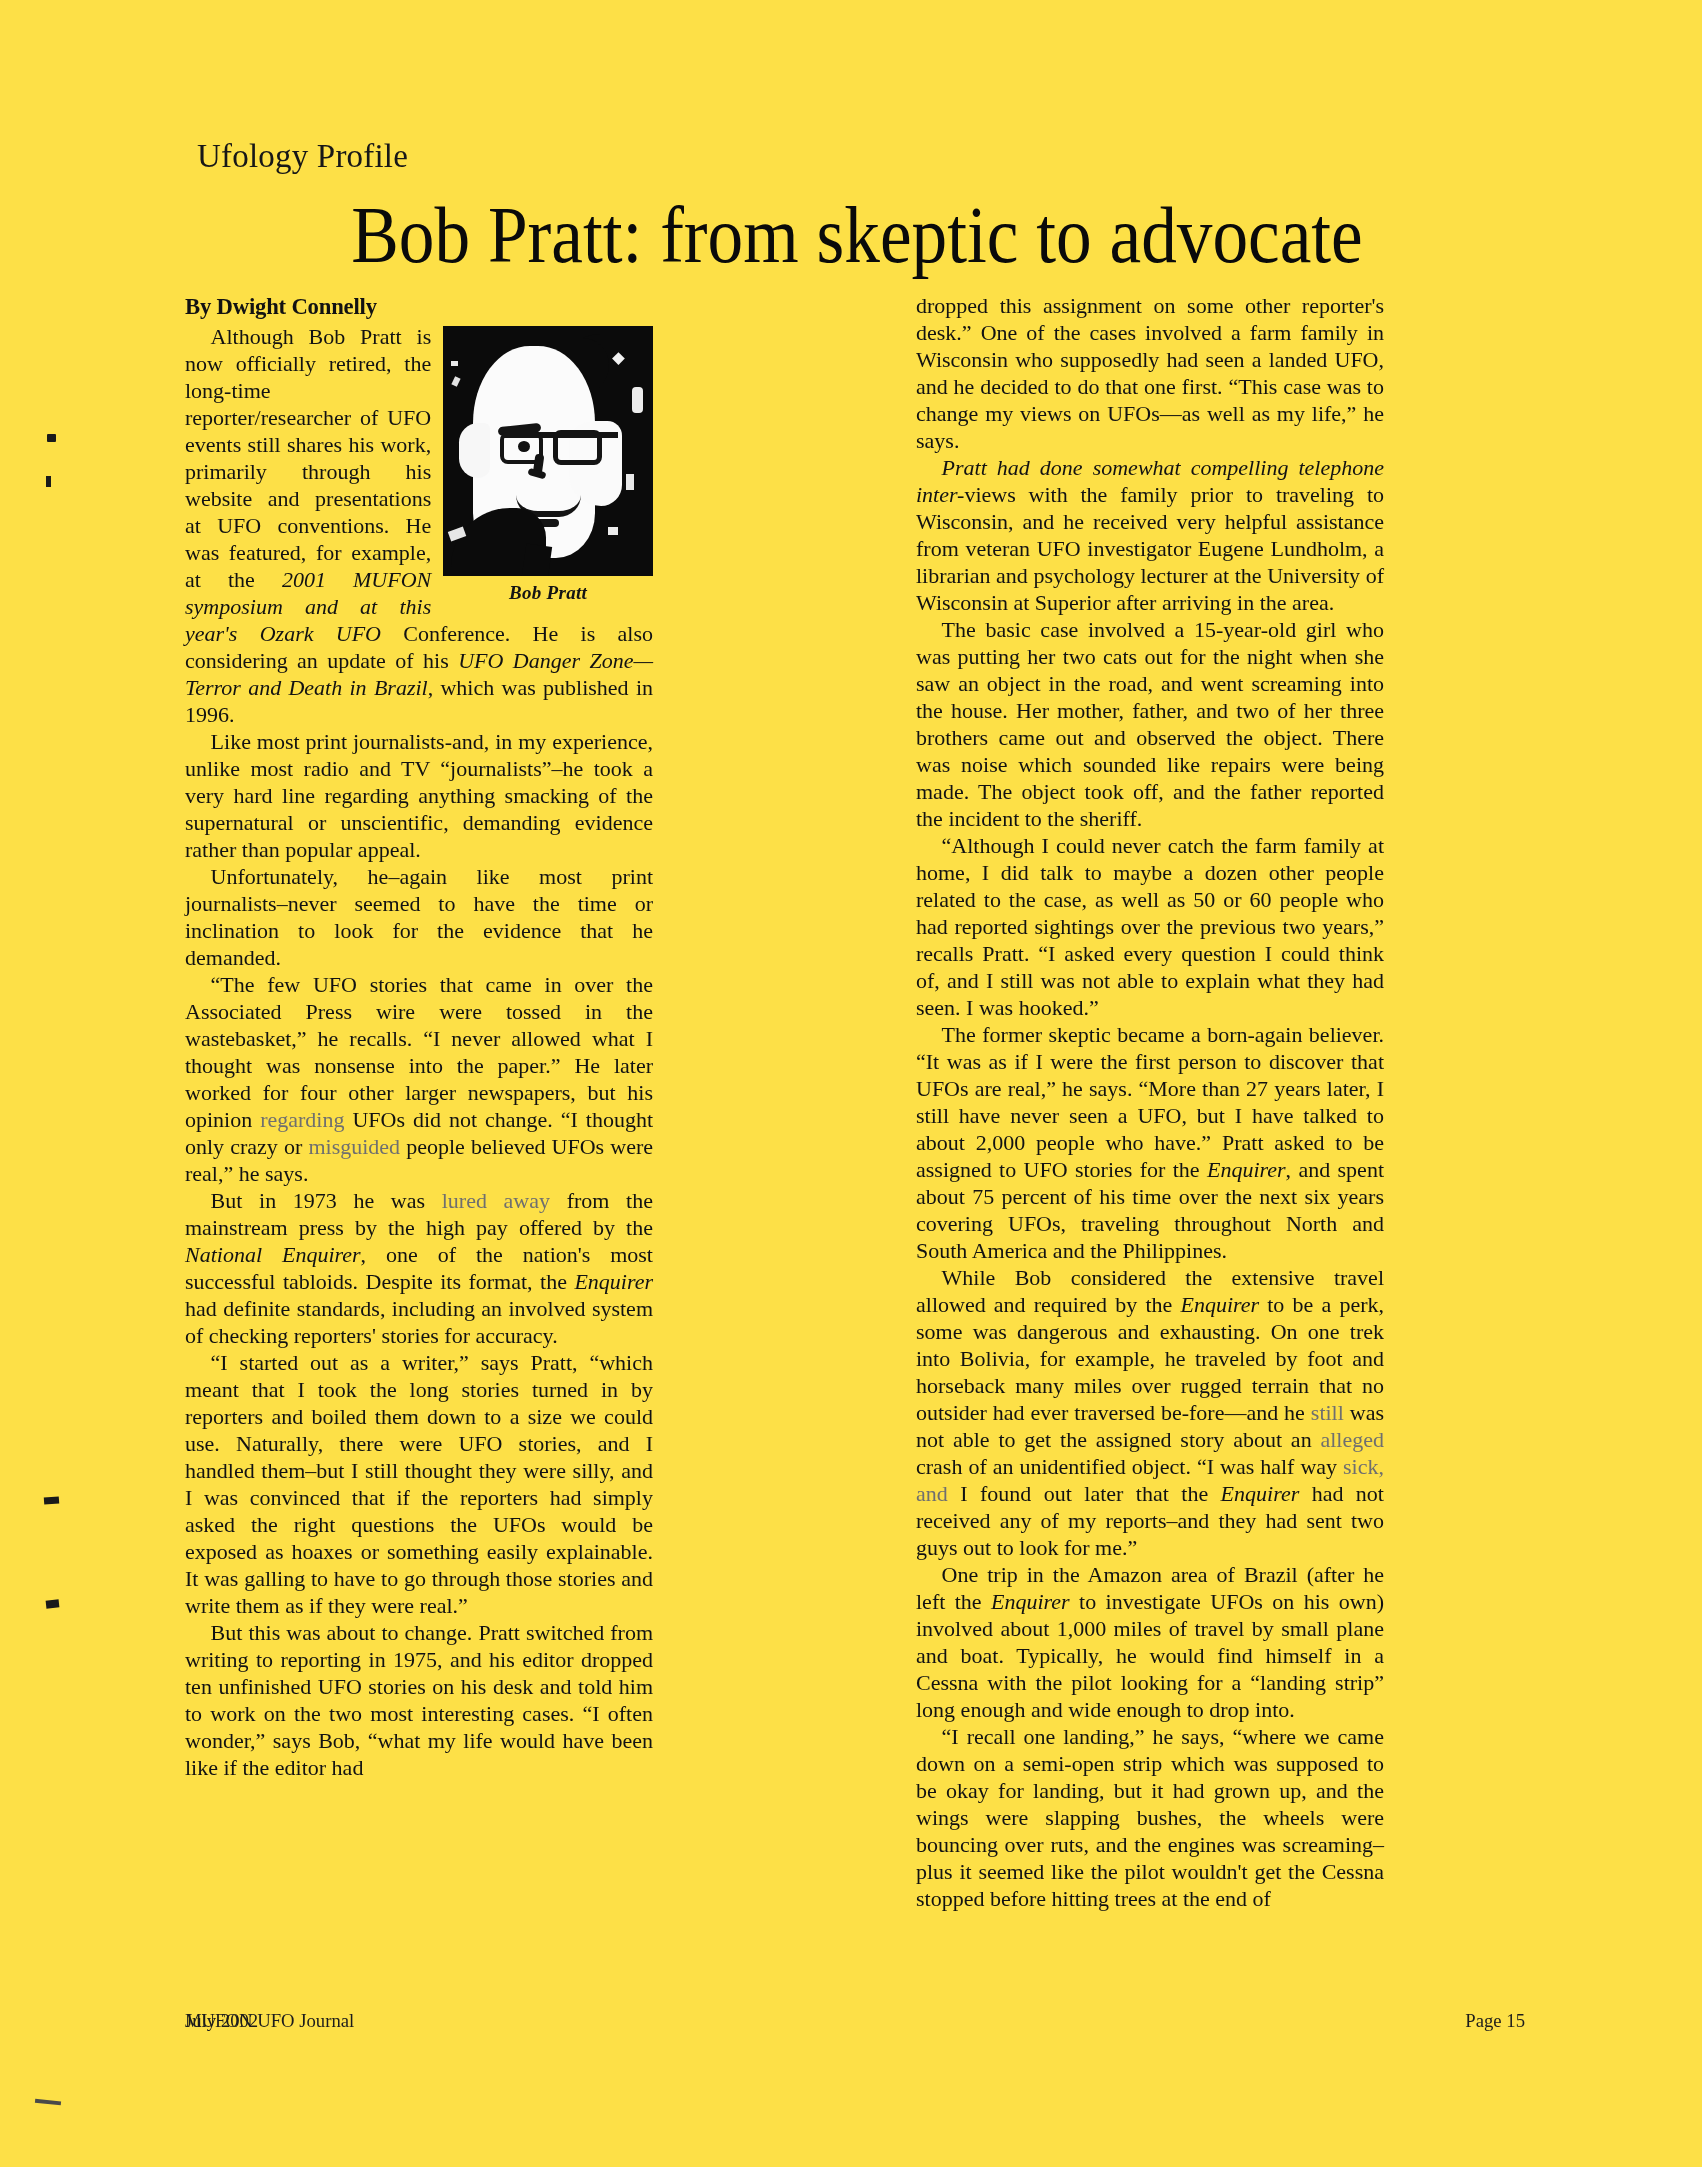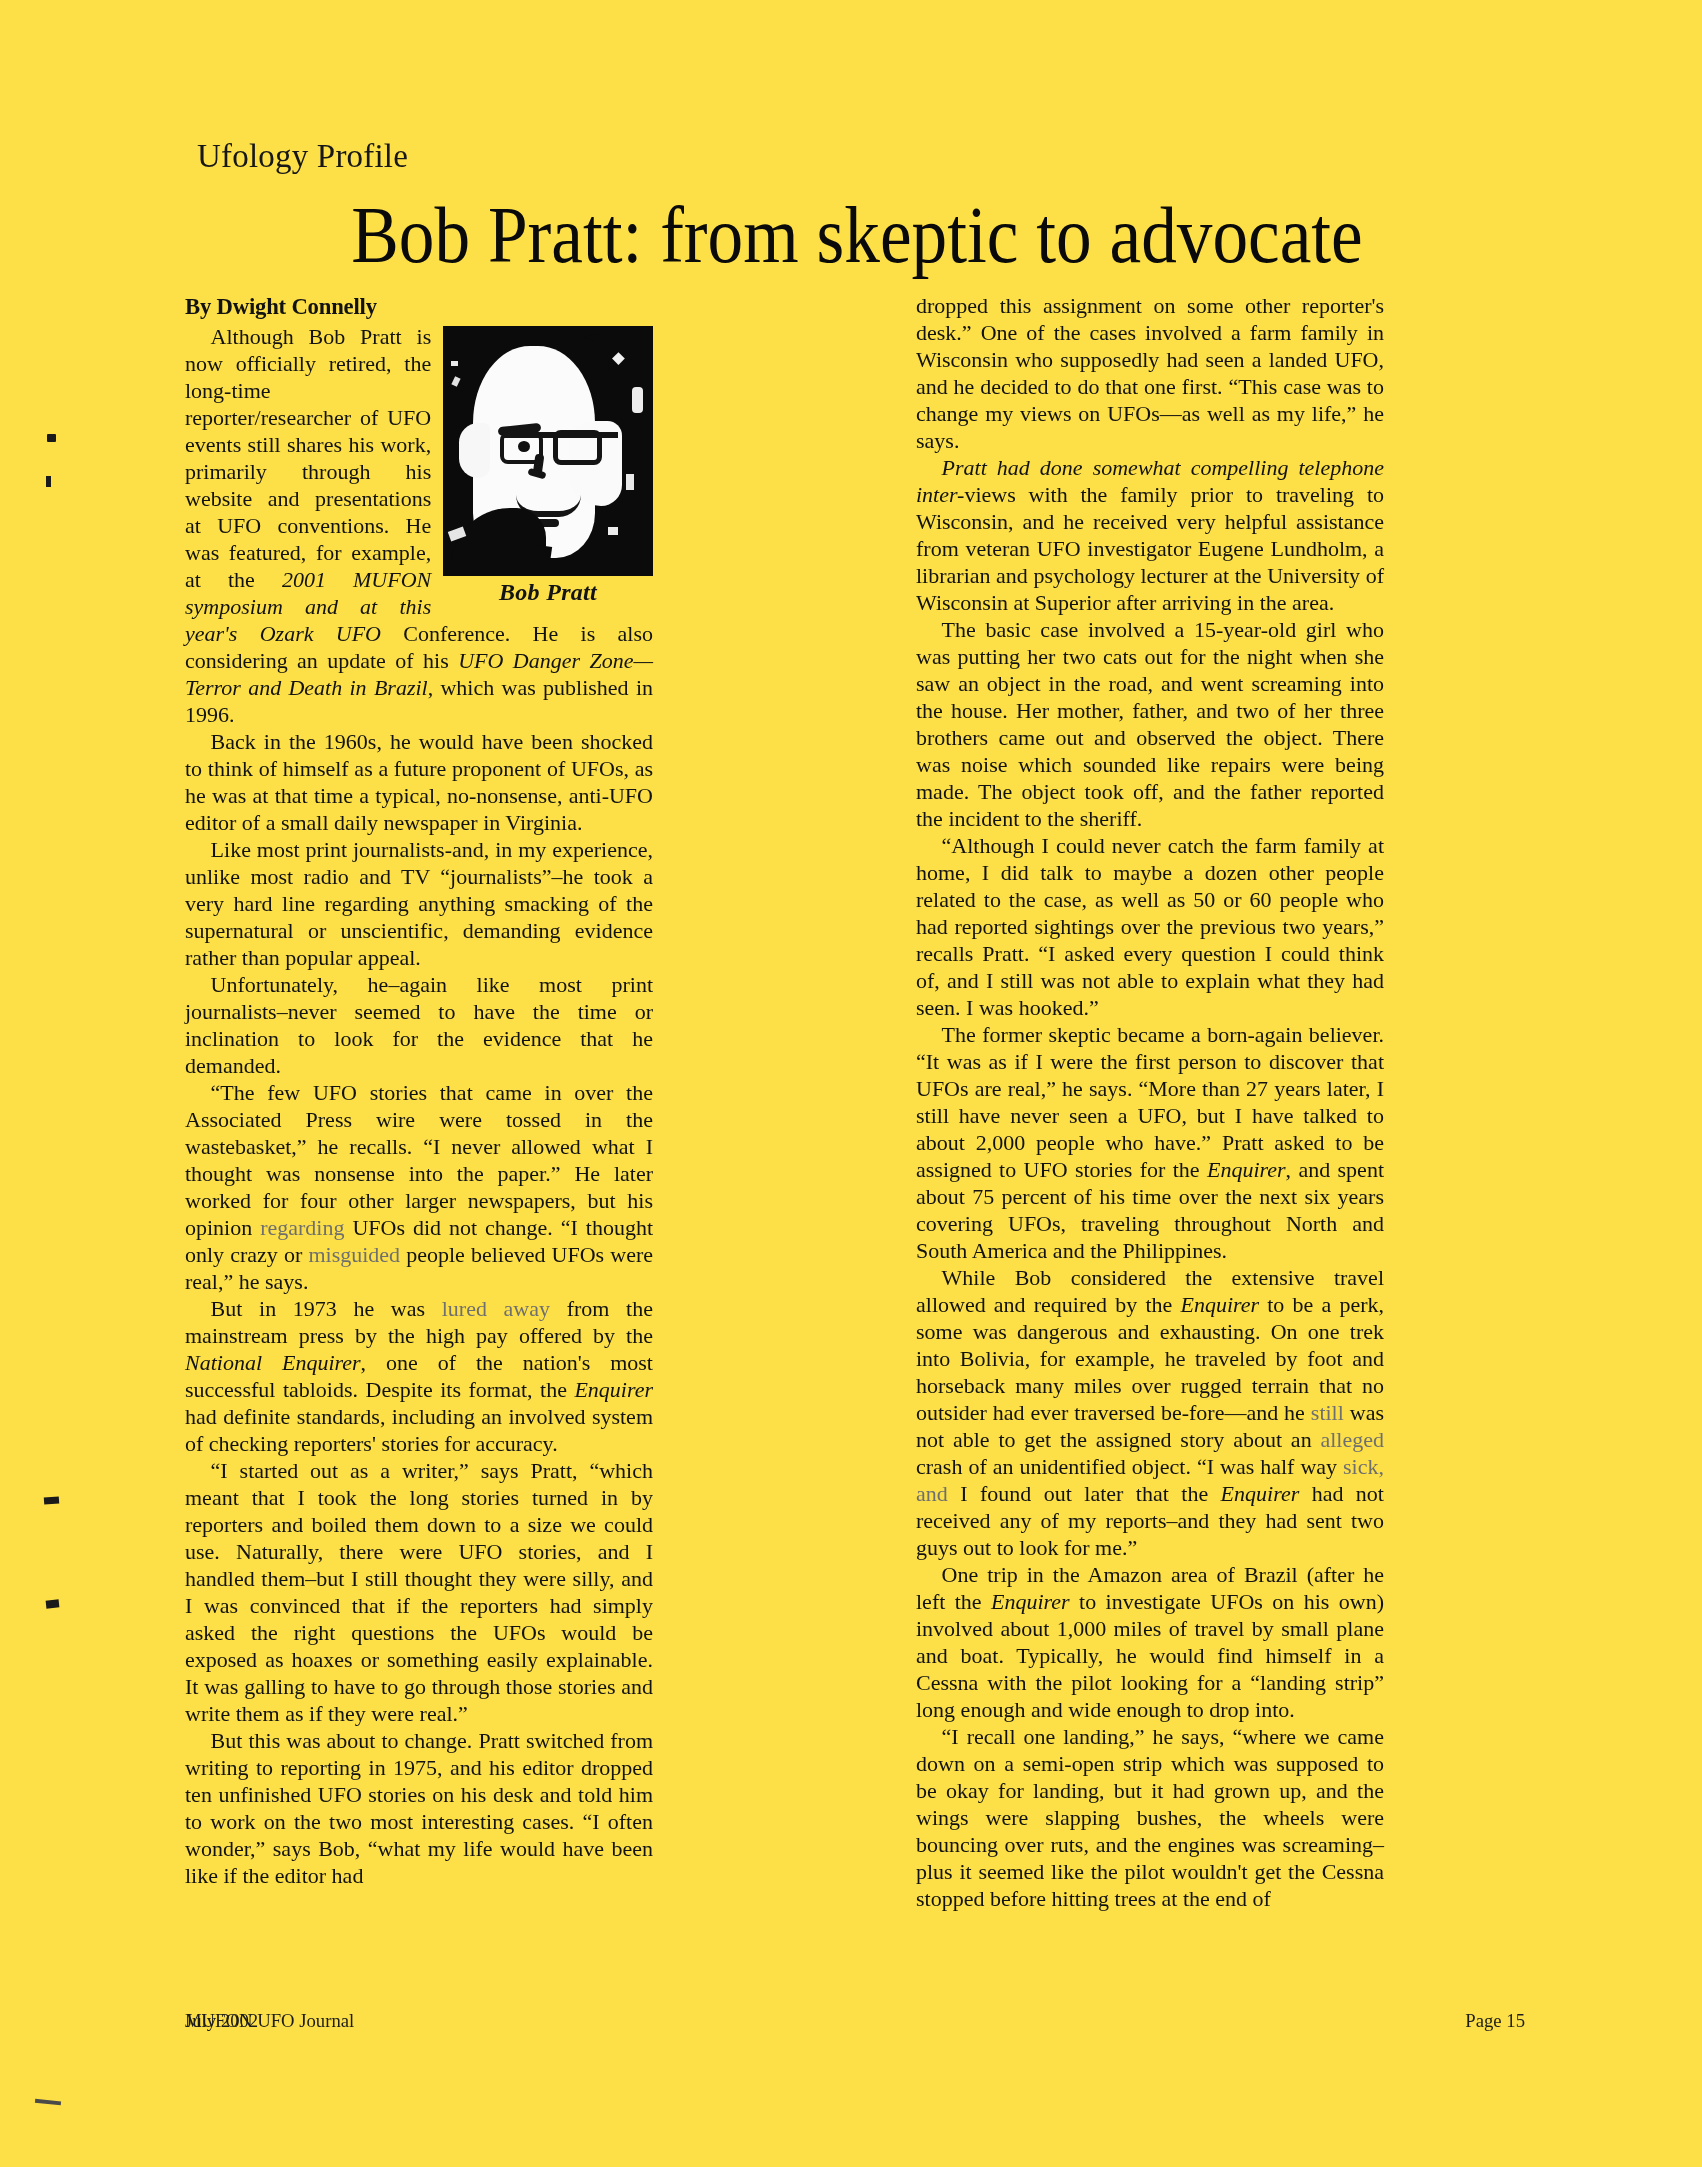--- a/index.html
+++ b/index.html
@@ -260,21 +260,21 @@
   .photo .sp4 { position:absolute; left:189px;top:61px;  width:10.8px;height:25.6px;background:#ededed; border-radius:3.9px;}
   .photo .sp5 { position:absolute; left:183px;top:148px; width:7.9px; height:15.8px;background:#e8e8e8; }
   .photo .sp6 { position:absolute; left:165px;top:201px; width:9.9px;height:7.9px; background:#ececec; }
   .photo .sp7 { position:absolute; left:5.9px;  top:203px; width:15.8px;height:9.9px;background:#e6e6e6; transform:rotate(-20deg); }
 
   .photo-caption {
     width: 210px;
     text-align: center;
     font-style: italic;
     font-weight: bold;
-    font-size: 24px;
+    font-size: 19px;
     line-height: 33px;
     letter-spacing: 0.3px;
     color: #141414;
   }
 
   
   .footer {
     position: absolute;
     left: 185px;
     top: 2010px;
@@ -340,21 +340,20 @@
           <div class="sp4"></div>
             <div class="sp5"></div>
             <div class="sp6"></div>
             <div class="sp7"></div>
         </div>
         <div class="photo-caption">Bob Pratt</div>
       </div>
 
       <p class="para"><span>Although Bob Pratt is now officially retired, the long-time reporter/researcher of UFO events still shares his work, primarily through his website and presentations at UFO conventions.  He was featured, for example, at the </span><i>2001 MUFON symposium and at this year's Ozark UFO</i><span> Conference. He is also considering an update of his </span><i>UFO Danger Zone—Terror and Death in Brazil</i><span>, which was published in 1996.</span></p>
 
-      <p class="para">Back in the 1960s, he would have been shocked to think of himself as a future proponent of UFOs, as he was at that time a typical, no-nonsense, anti-UFO editor of a small daily newspaper in Virginia.</p>
 
       <p class="para">Like most print journalists-and, in my experience, unlike most radio and TV “journalists”–he took a very hard line regarding anything smacking of the supernatural or unscientific, demanding evidence rather than popular appeal.</p>
 
       <p class="para">Unfortunately, he–again like most print journalists–never seemed to have the time or inclination to look for the evidence that he demanded.</p>
 
       <p class="para"><span>“The few UFO stories that came in over the Associated Press wire were tossed in the wastebasket,” he recalls.  “I never allowed what I thought was nonsense into the paper.”  He later worked for four other larger newspapers, but his opinion </span><span class="faded">regarding</span><span> UFOs did not change.  “I thought only crazy or </span><span class="faded">misguided</span><span> people believed UFOs were real,” he says.</span></p>
 
       <p class="para"><span>But in 1973 he was </span><span class="faded">lured away</span><span> from the mainstream press by the  high pay offered by the </span><i>National Enquirer</i><span>, one of the nation's most successful tabloids.  Despite its format, the </span><i>Enquirer</i><span> had definite standards, including an involved system of checking reporters' stories for accuracy.</span></p>
 
       <p class="para">“I started out as a writer,” says Pratt, “which meant that I took the long stories turned in by reporters and boiled them down to a size we could use.  Naturally, there were UFO stories, and I handled them–but I still thought they were silly, and I was convinced that if the reporters had simply asked the right questions the UFOs would be exposed as hoaxes or something easily explainable.  It was galling to have to go through those stories and write them as if they were real.”</p>

